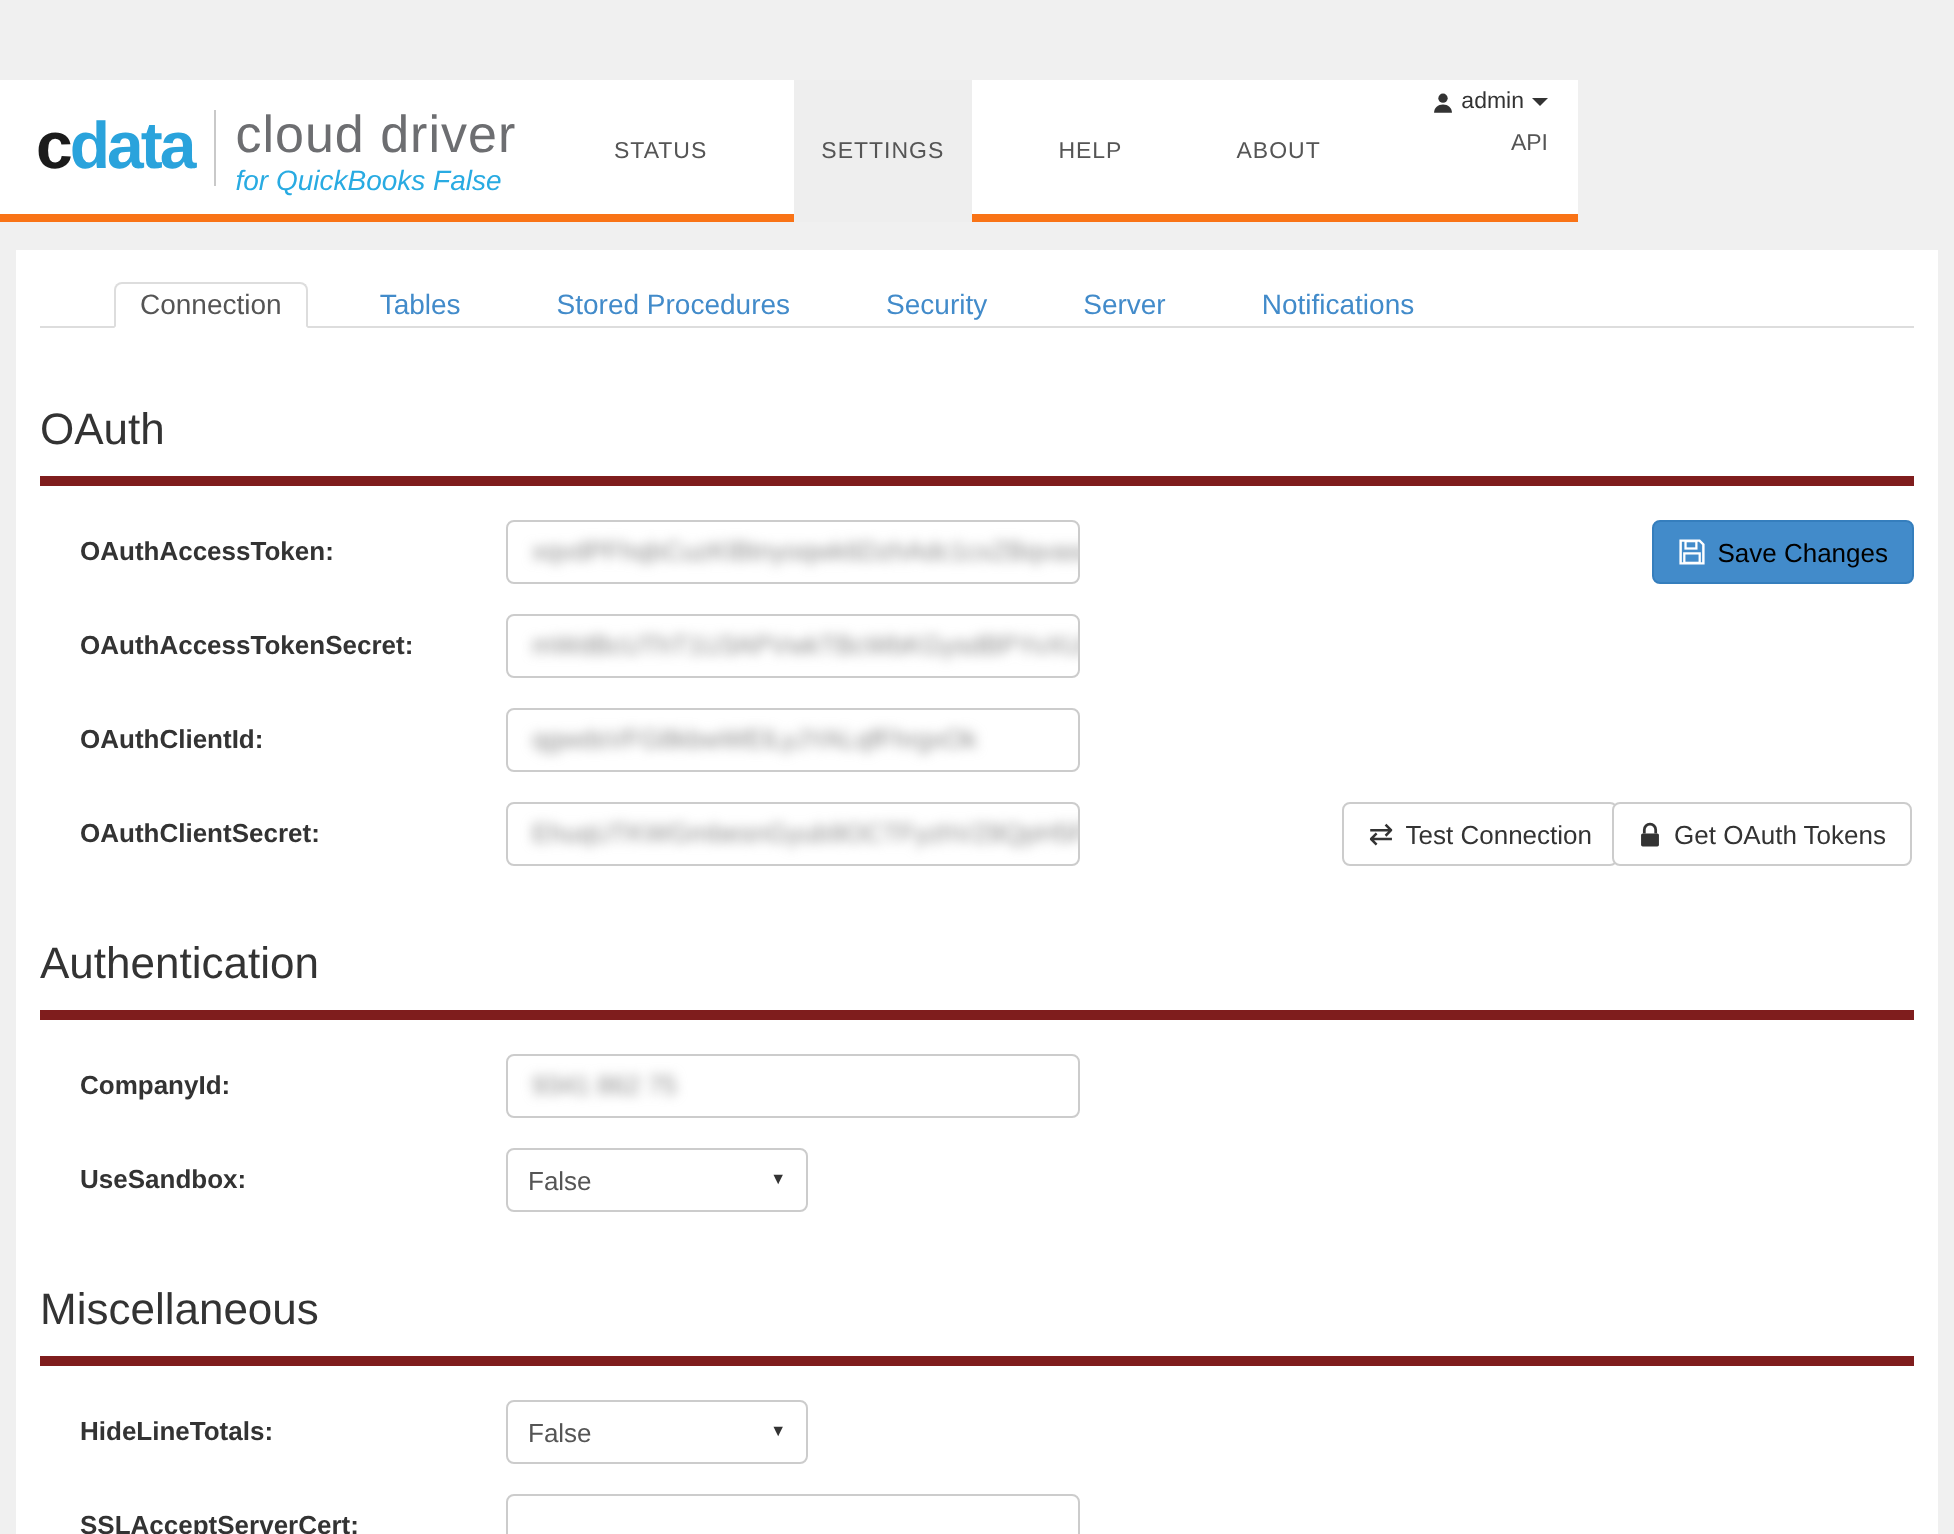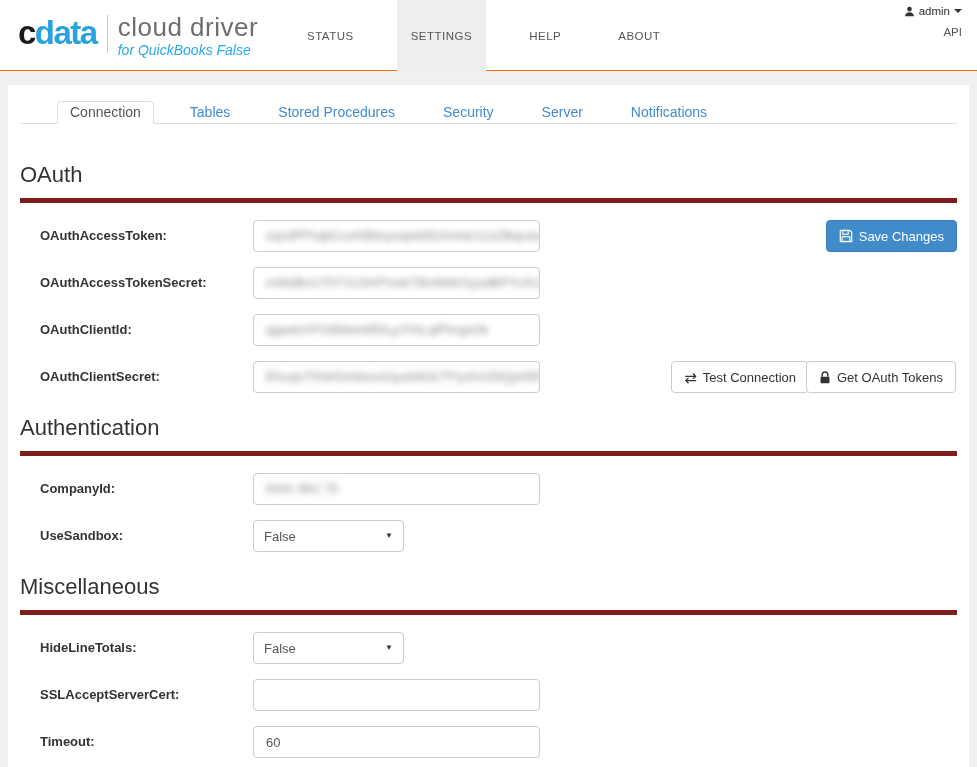--- a/index.html
+++ b/index.html
@@ -8,23 +8,24 @@
     font-family:"Liberation Sans","DejaVu Sans",sans-serif;
     background:#f0f0f0;
     color:#333;
     overflow:hidden;
     position:relative;
   }
 
   
   .header {
     position:relative;
-    width:977px; height:71px;
+    width:789px; height:71px;
     background:#fff;
-    border-bottom:1px solid #f97316;
+    border-bottom:4px solid #f97316;
+    margin-top:40px;
   }
   .brand {
     position:absolute; left:18px; top:13px;
     display:flex; align-items:flex-start;
   }
   .brand-logo {
     font-size:33px; font-weight:bold; letter-spacing:-1.5px;
     line-height:40px;
   }
   .brand-logo .lg-c { color:#1b1b1b; }
@@ -105,21 +106,21 @@
   }
 
   
   .section-title {
     font-size:22px; color:#333; font-weight:400;
     margin-top:38px;
     padding-bottom:10px;
     border-bottom:5px solid #7f1d1d;
     margin-bottom:17px;
   }
-  .section-title.subsequent { margin-top:22px; }
+  .section-title.subsequent { margin-top:36px; }
 
   .form-row {
     position:relative;
     display:flex;
     margin-bottom:15px;
     min-height:32px;
   }
   .form-label {
     flex:0 0 233px;
     font-size:13px; font-weight:bold; color:#333;
@@ -159,21 +160,21 @@
     display:inline-flex; align-items:center;
     border-radius:4px;
     font-size:13px;
     padding:0 12px;
     cursor:pointer;
     white-space:nowrap;
   }
   .btn svg, .btn .btn-glyph { margin-right:6px; }
   .btn-primary {
     right:0;
-    background:#428bca; border:1px solid #357ebd; color:#ffffff;
+    background:#428bca; border:1px solid #357ebd; color:#000000;
   }
   .btn-default {
     background:#fff; border:1px solid #ccc; color:#333;
   }
   .btn-test { right:148px; }
   .btn-tokens { right:1px; }
   .btn-glyph { font-size:15px; line-height:15px; }
 </style>
 </head>
 <body>

